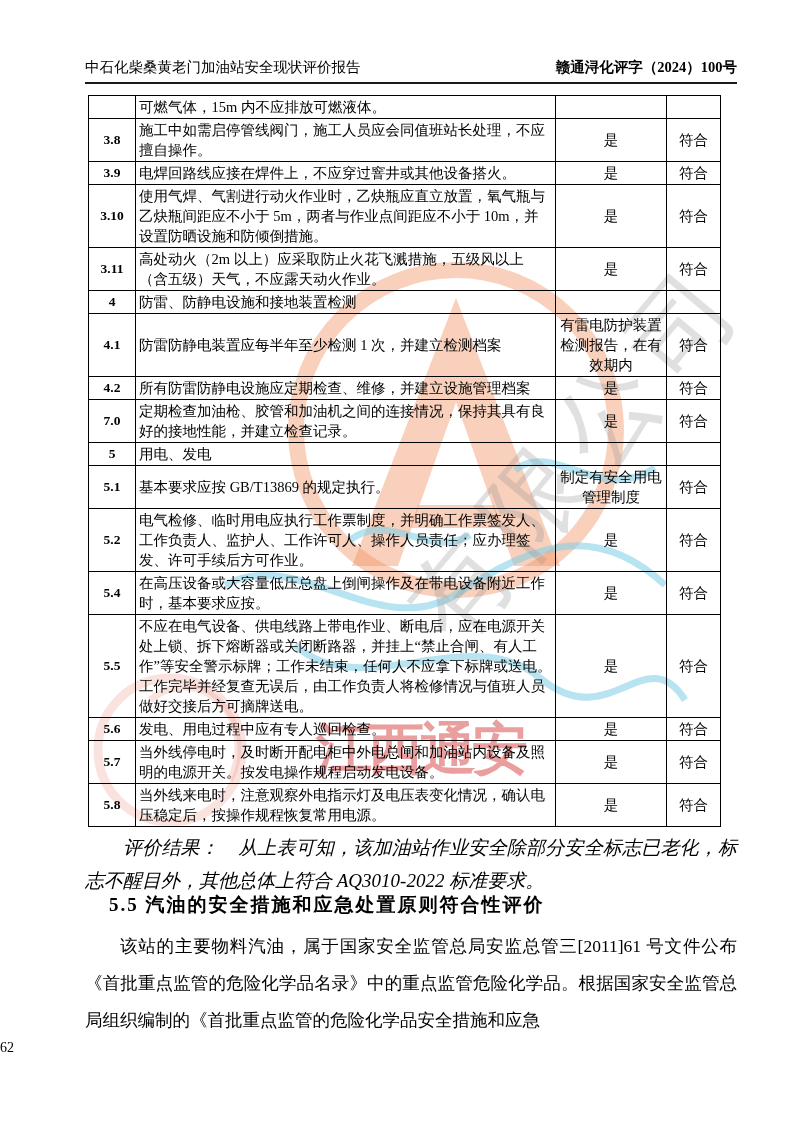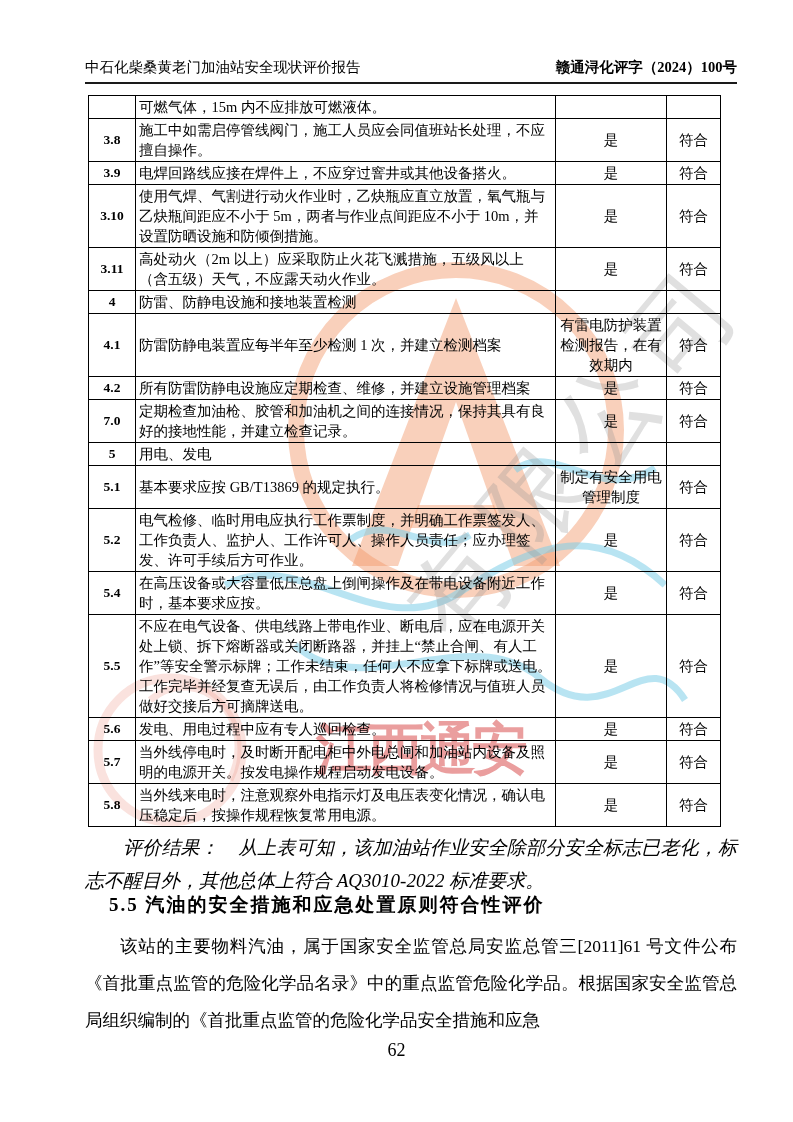--- a/index.html
+++ b/index.html
@@ -54,21 +54,21 @@
     letter-spacing:2px;
     margin-left:24px;
   }
   .body-para{
     position:absolute;top:910px;left:85px;width:652px;
     font-size:17.5px;line-height:37px;
     text-align:justify;text-indent:2em;
   }
   .page-number{
     position:absolute;top:1040px;left:0;width:100%;
-    text-align:center;font-size:18px;
+    text-align:left;font-size:14px;
   }
 
   
   .stamp-text{
     position:absolute;left:280px;top:712px;
     font-size:56px;font-weight:bold;
     font-family:"Liberation Sans","DejaVu Sans",sans-serif;
     color:rgba(217,79,79,0.55);
     letter-spacing:-4px;white-space:nowrap;margin-left:36px;
   }

